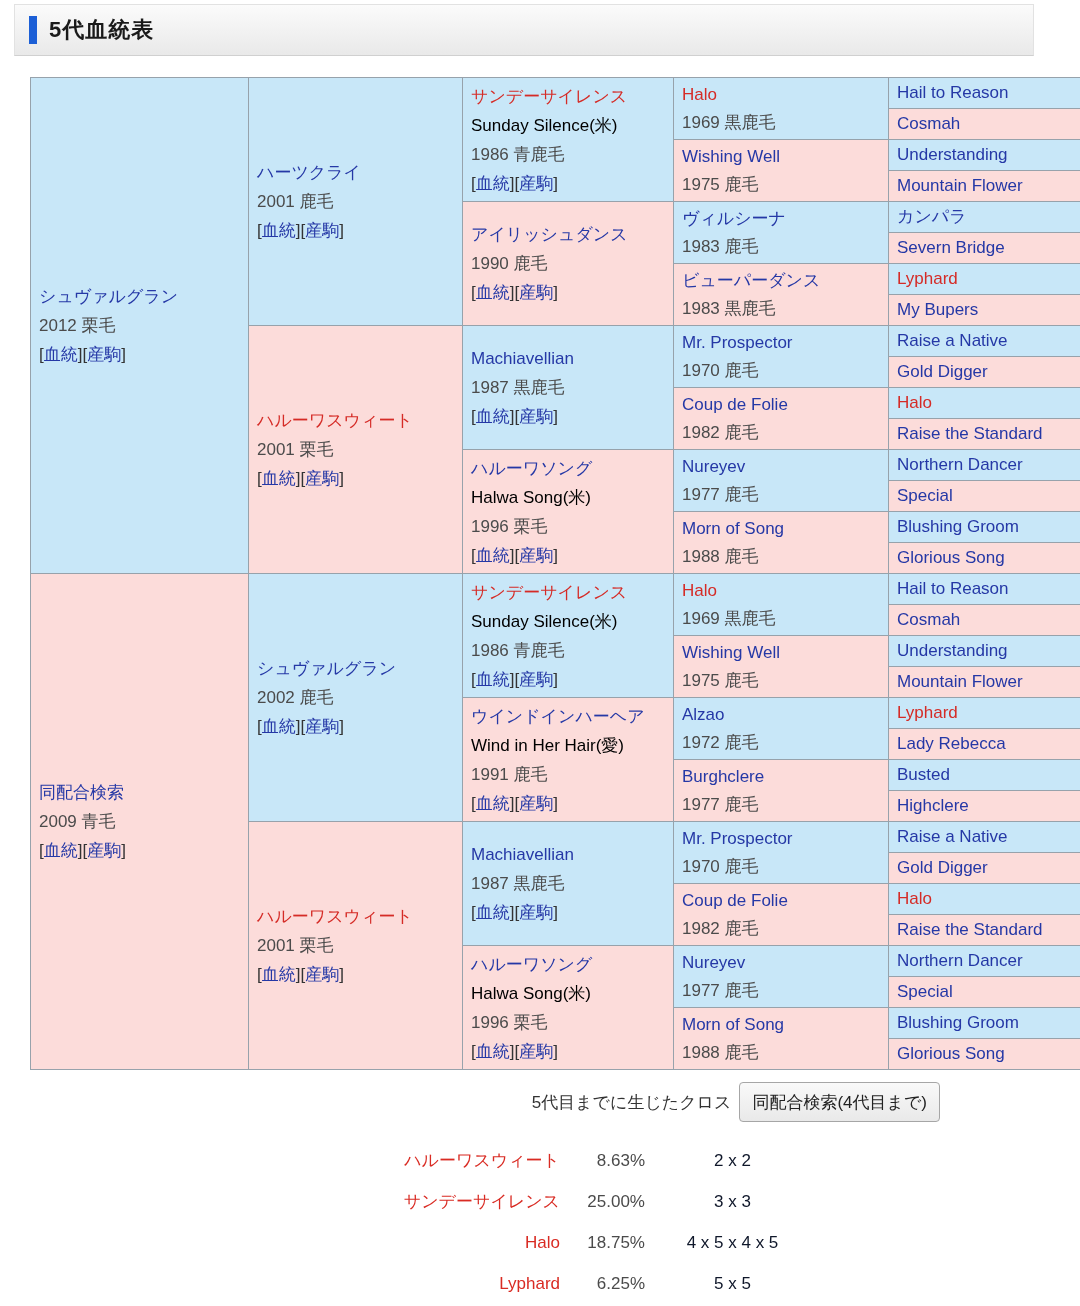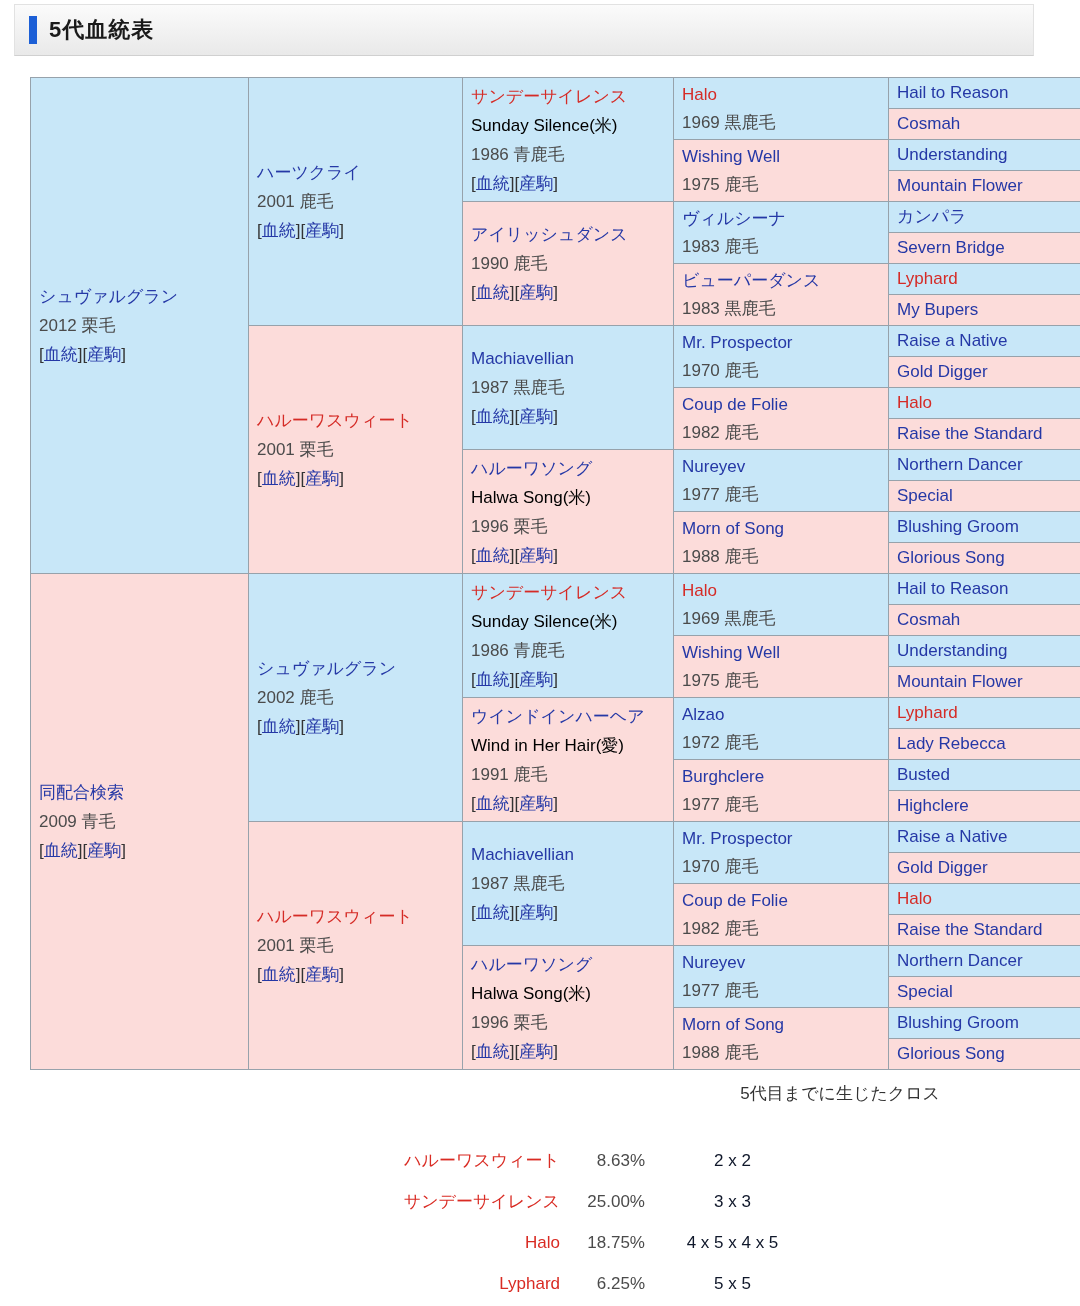--- a/index.html
+++ b/index.html
@@ -353,20 +353,21 @@
 <tr>
   <td class="f g5">
           <div class="nm">Glorious Song</div>
         </td>
 </tr>
 </tbody>
   </table>
 
 <div class="cross-head">
   <span class="cross-label">5代目までに生じたクロス</span>
+  <button class="cross-btn">同配合検索(4代目まで)</button>
 </div>
 
 <table class="cross">
   <tbody>
       <tr>
     <td class="cn">ハルーワスウィート</td>
     <td class="cp">8.63%</td>
     <td class="cx">2 x 2</td>
   </tr>
   <tr>

